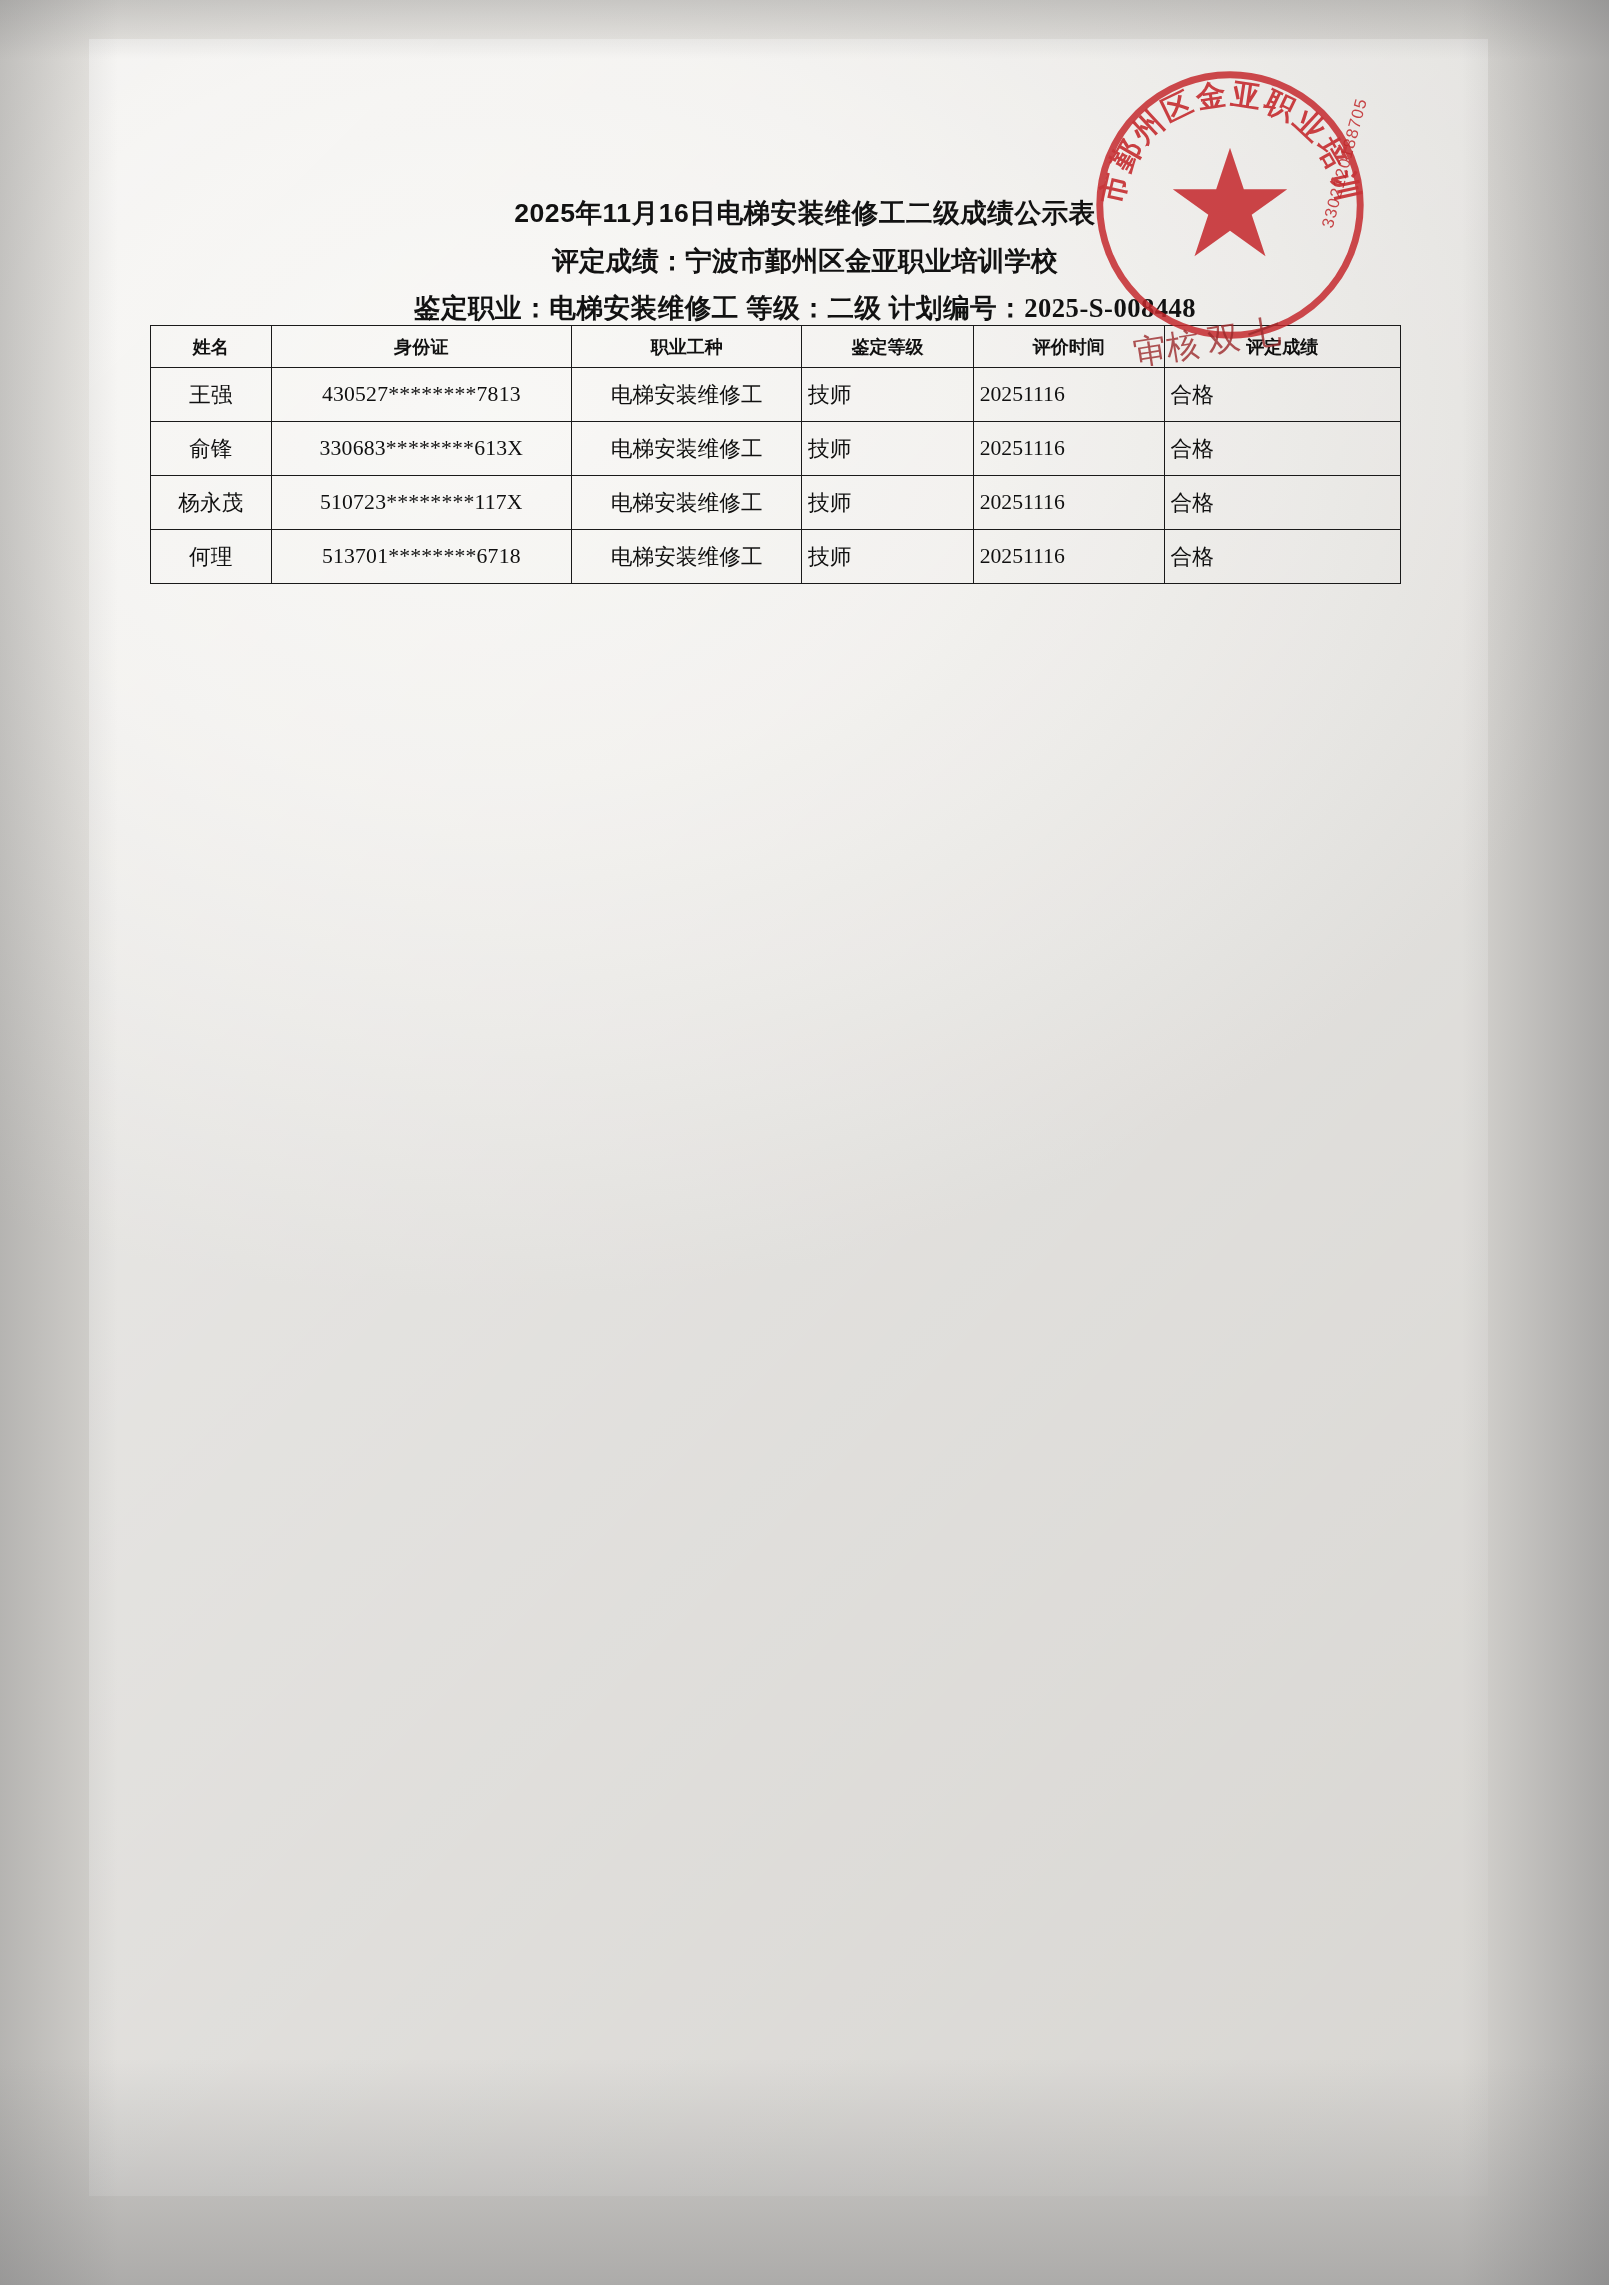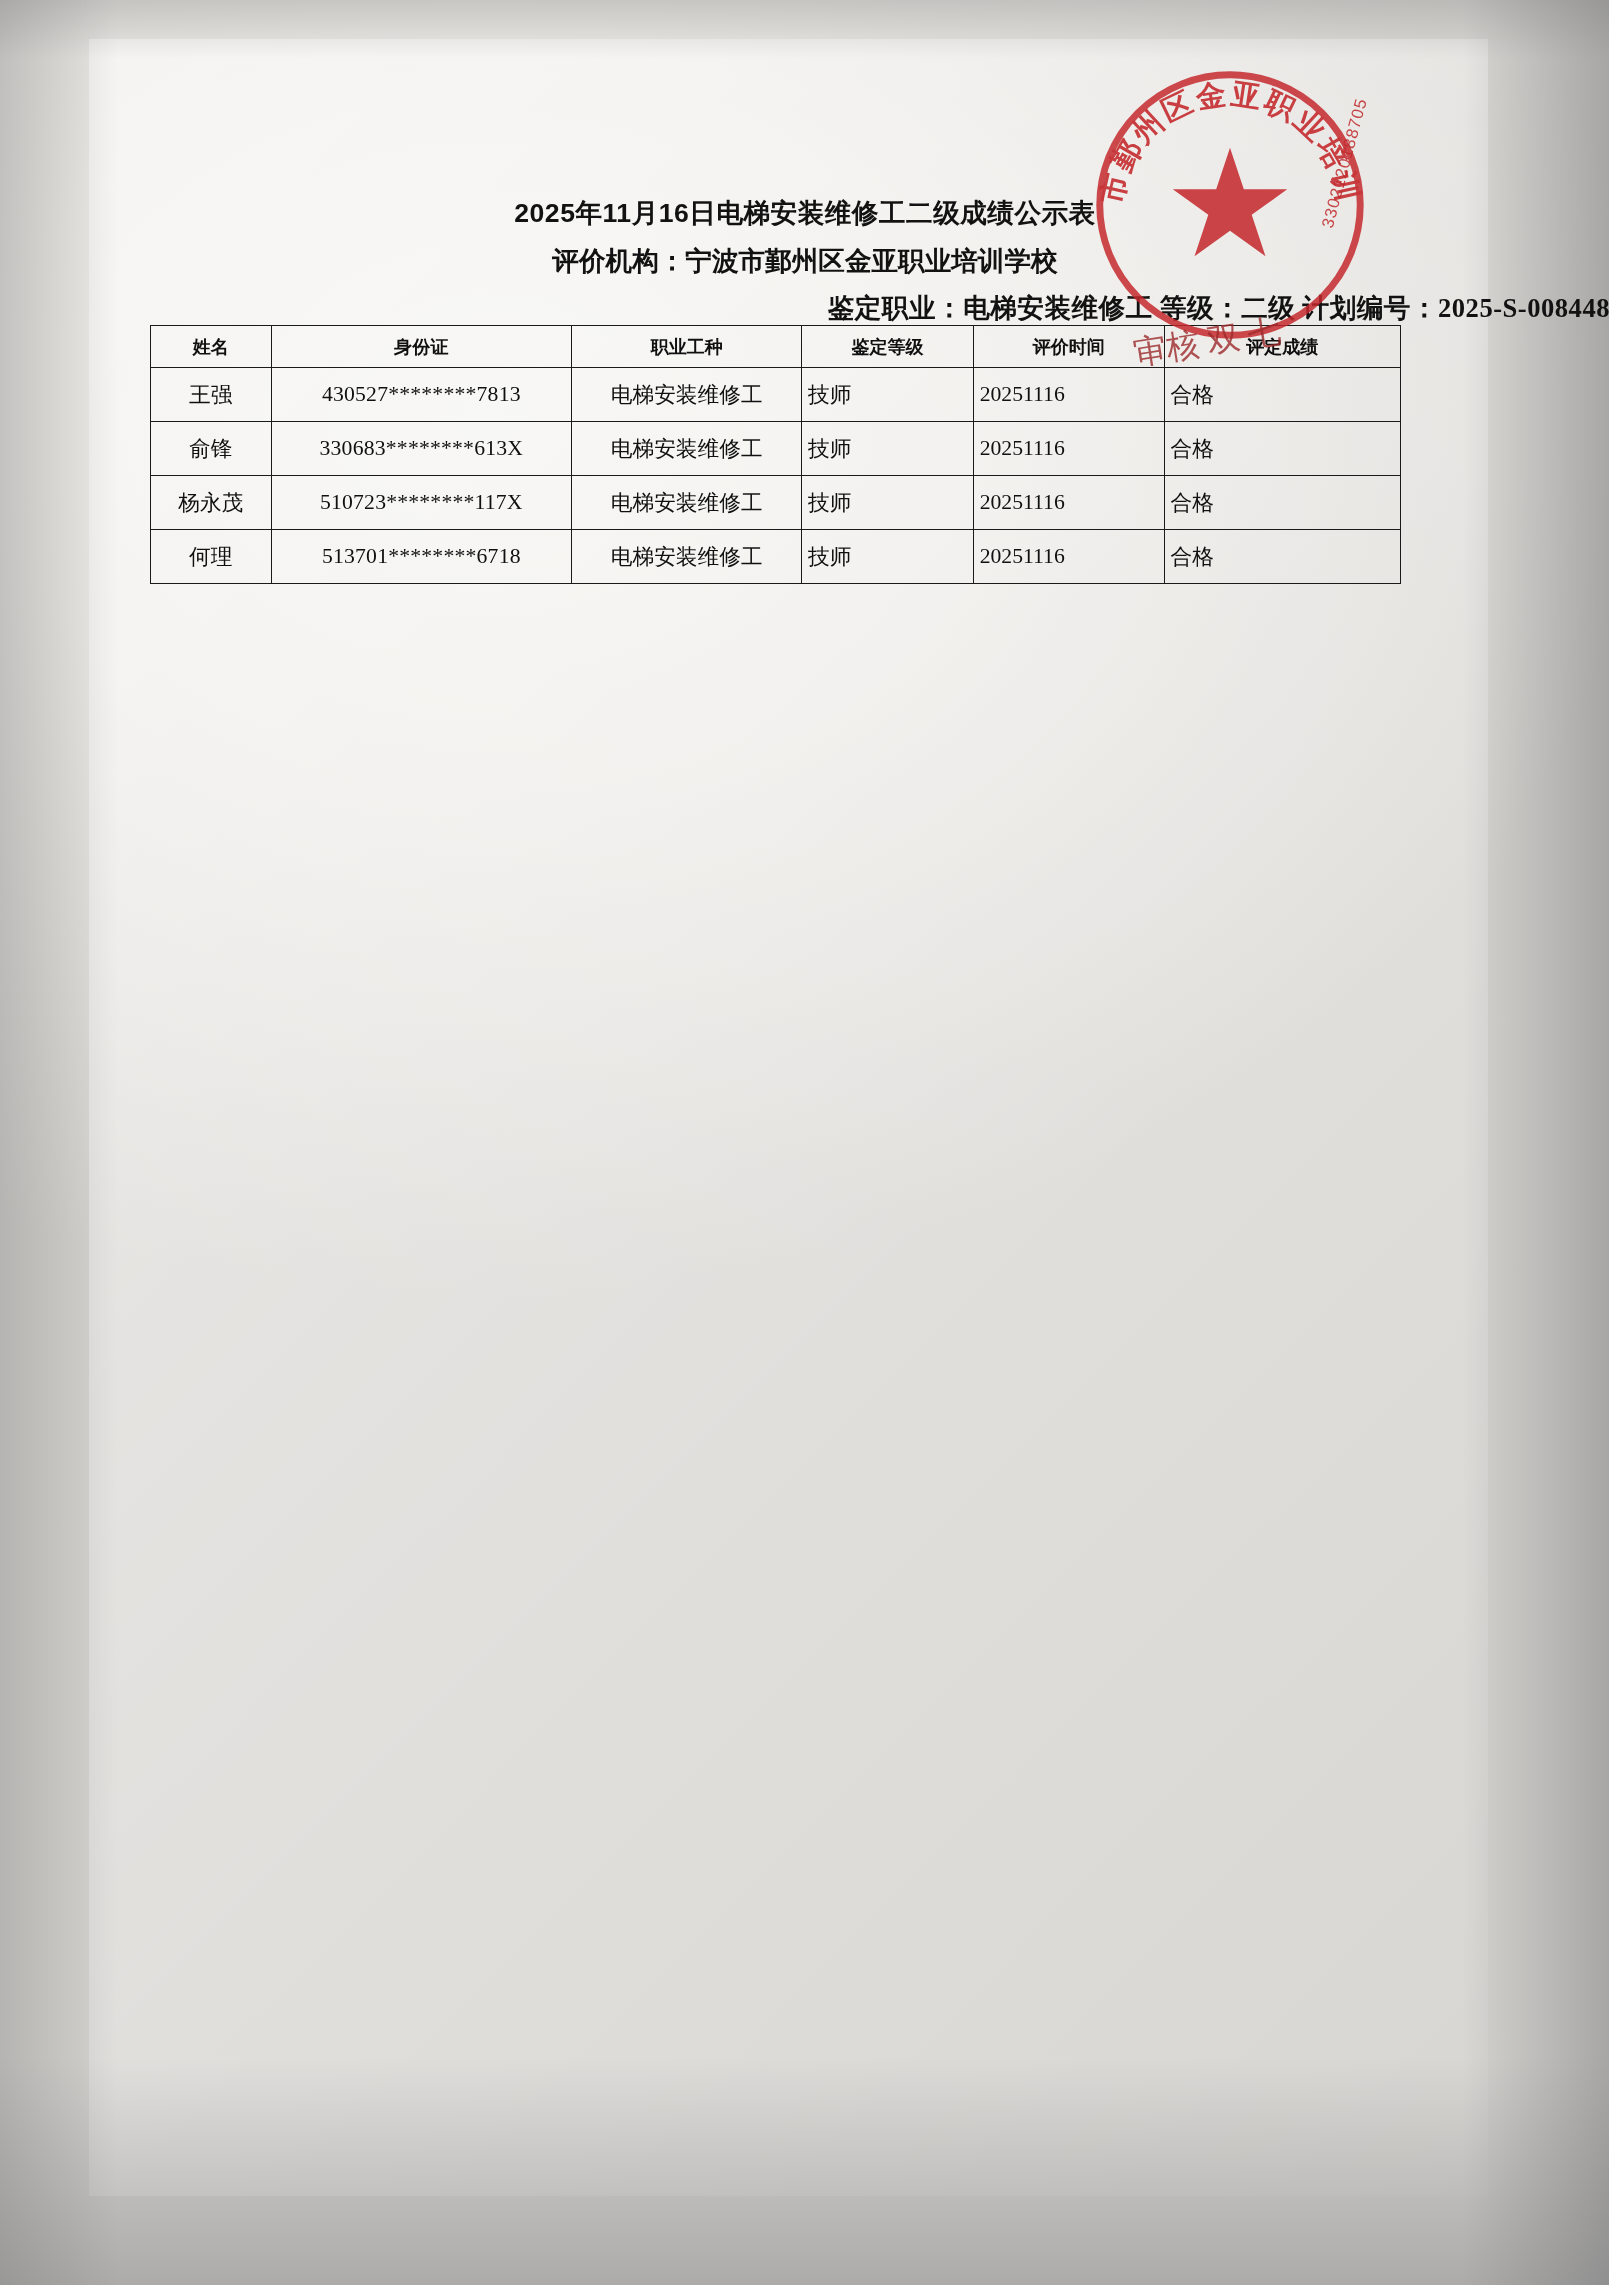--- a/index.html
+++ b/index.html
@@ -88,21 +88,21 @@
     font-family: "Liberation Serif", serif;
     font-weight: bold;
     font-size: 26.6px;
     color: #121212;
   }
   .doc-meta {
     position: absolute;
     left: 0;
     top: 290px;
     width: 1610px;
-    text-align: right;
+    text-align: center;
     font-family: "Liberation Serif", serif;
     font-weight: bold;
     font-size: 26.6px;
     color: #121212;
     letter-spacing: 0.5px;
   }
 
   table.grades {
     position: absolute;
     left: 150px;
@@ -180,21 +180,21 @@
 <div class="page">
   <div class="paper-tint"></div>
   <div class="shade-top"></div>
   <div class="shade-left"></div>
   <div class="shade-right"></div>
   <div class="shade-bottom"></div>
 
   <div class="content">
 
     <div class="doc-title">2025年11月16日电梯安装维修工二级成绩公示表</div>
-    <div class="doc-subtitle">评价机构：宁波市鄞州区金亚职业培训学校</div>
+    <div class="doc-subtitle">评定成绩：宁波市鄞州区金亚职业培训学校</div>
     <div class="doc-meta">鉴定职业：电梯安装维修工  等级：二级  计划编号：2025-S-008448</div>
 
     <table class="grades">
       <thead>
         <tr>
           <th class="col-name">姓名</th>
           <th class="col-id">身份证</th>
           <th class="col-job">职业工种</th>
           <th class="col-level">鉴定等级</th>
           <th class="col-date">评价时间</th>

